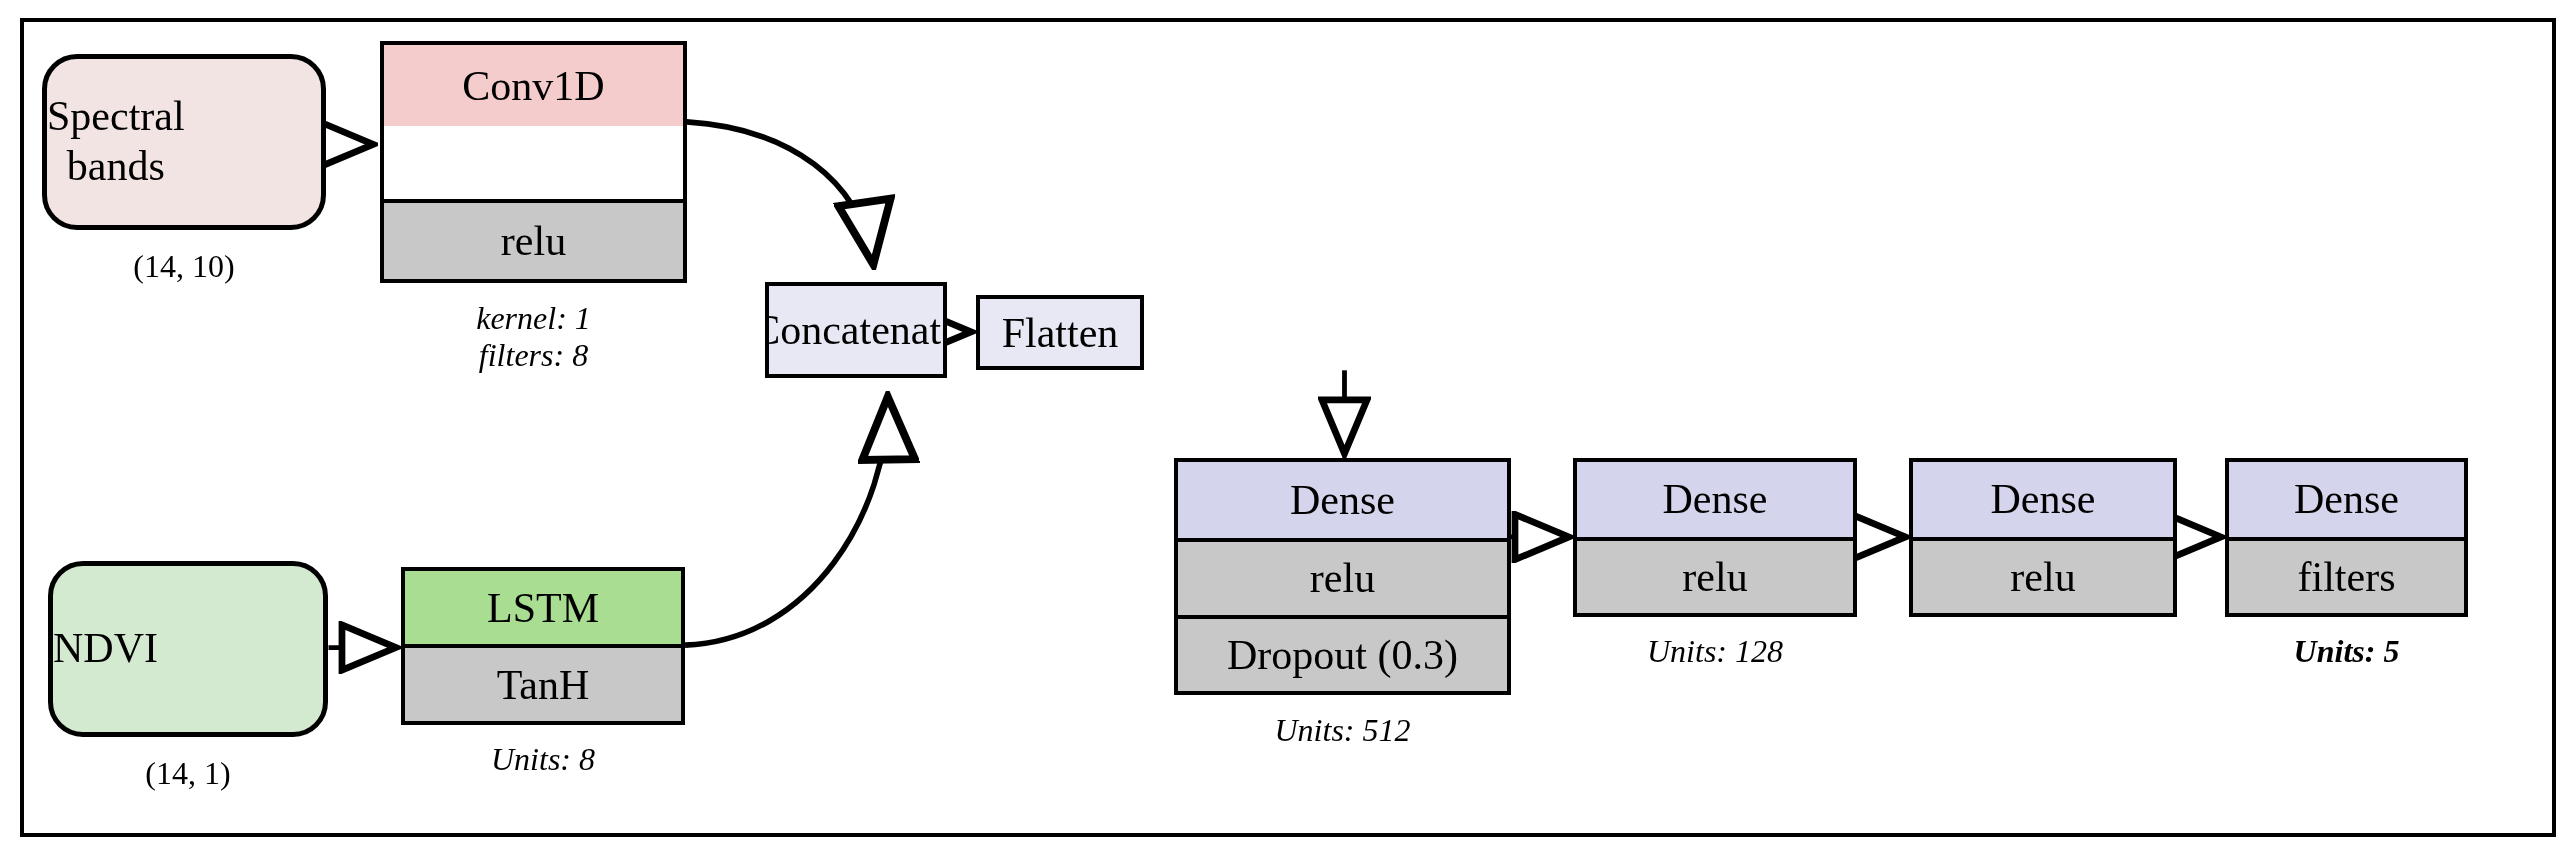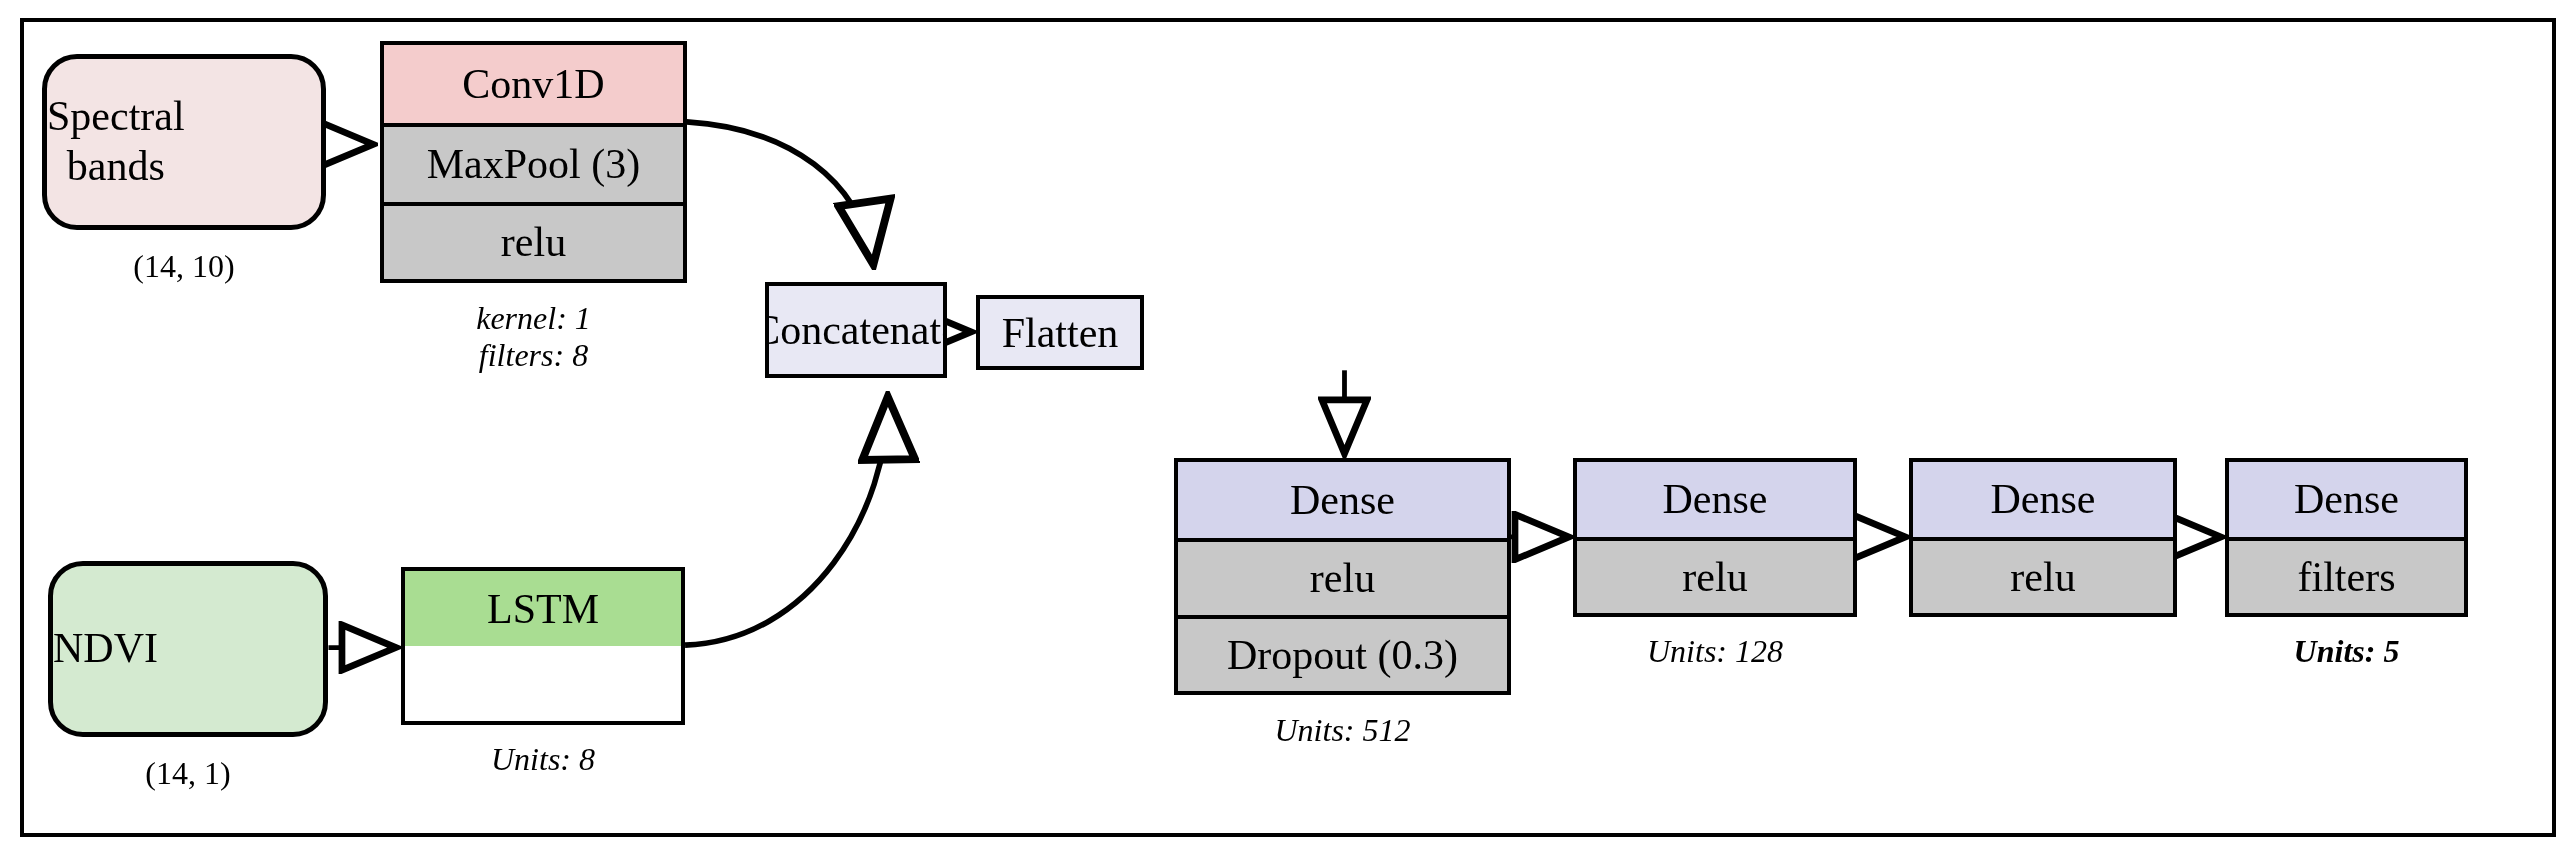--- a/index.html
+++ b/index.html
@@ -113,28 +113,28 @@
   </div>
   <div class="caption" style="left:42px;top:248px;width:284px;">(14, 10)</div>
 
   <div class="rounded" style="left:48px;top:561px;width:280px;height:176px;background:#d4ead0;">
     <span style="white-space:pre-line;">NDVI</span>
   </div>
   <div class="caption" style="left:48px;top:755px;width:280px;">(14, 1)</div>
 
   <div class="block" style="left:380px;top:41px;width:307px;height:242px;">
     <div class="row" style="height:81px;background:#f4cccc;">Conv1D</div>
-    <div class="row sep" style="height:81px;background:#c8c8c8;">MaxPool (3)</div>
     <div class="row sep" style="height:80px;background:#c8c8c8;">relu</div>
   </div>
   <div class="caption ital" style="left:380px;top:300px;width:307px;">kernel: 1
 filters: 8</div>
 
   <div class="block" style="left:401px;top:567px;width:284px;height:158px;">
     <div class="row" style="height:75px;background:#a9dd92;">LSTM</div>
+    <div class="row sep" style="height:78px;background:#c8c8c8;">TanH</div>
   </div>
   <div class="caption ital" style="left:401px;top:741px;width:284px;">Units: 8</div>
 
   <div class="block" style="left:765px;top:282px;width:182px;height:96px;background:#e8e8f4;">
     <div class="row" style="height:100%;background:#e8e8f4;">Concatenate</div>
   </div>
 
   <div class="block" style="left:976px;top:295px;width:168px;height:75px;background:#e8e8f4;">
     <div class="row" style="height:100%;background:#e8e8f4;">Flatten</div>
   </div>

